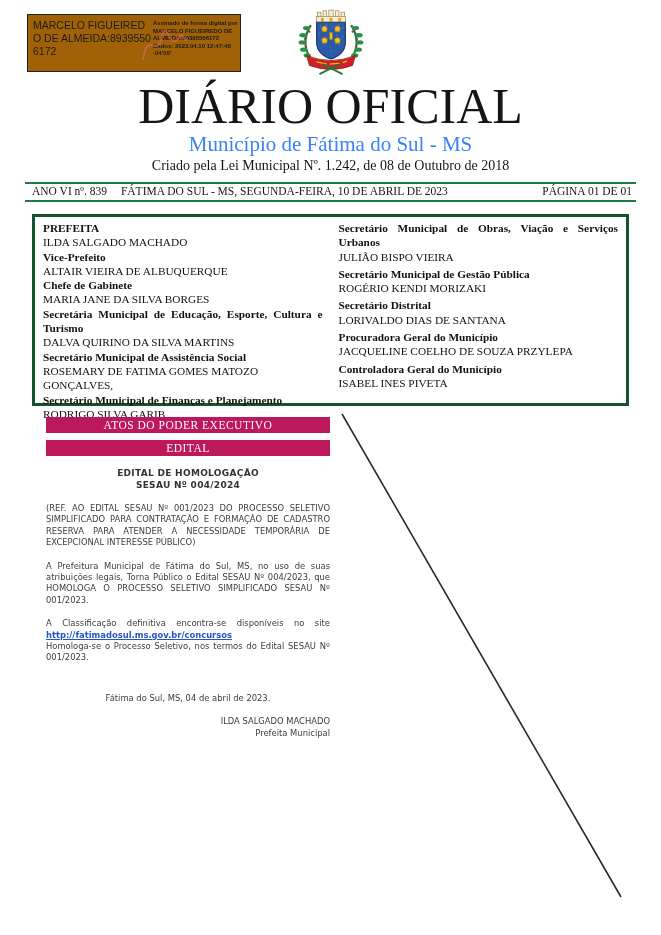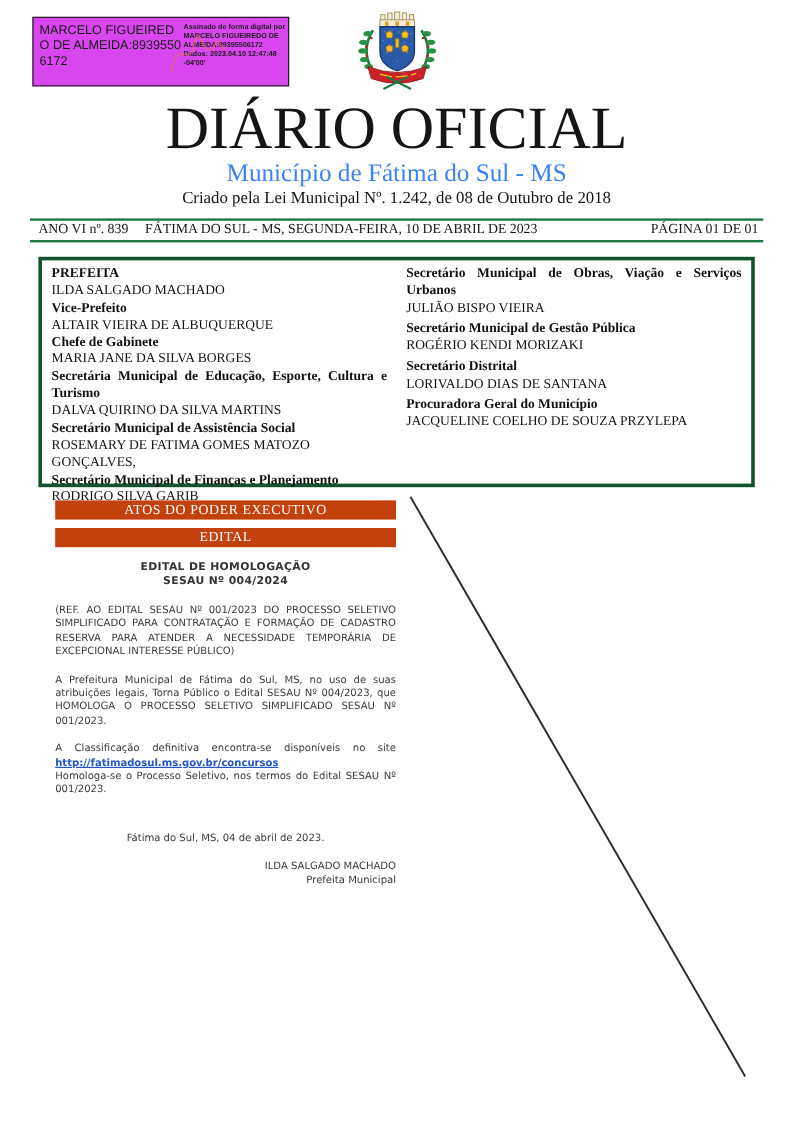--- a/index.html
+++ b/index.html
@@ -2,21 +2,21 @@
 <html><head>
 <meta charset="utf-8">
 <style>
   html,body{margin:0;padding:0;background:#fff;}
   .page{position:relative;width:661px;height:935px;background:#fff;overflow:hidden;
         font-family:"Liberation Serif", serif;color:#111;}
 
   
   .sig-box{position:absolute;left:27px;top:14px;width:214px;height:58px;
            border:1.5px solid #222;box-sizing:border-box;display:flex;
-           font-family:"Liberation Sans", sans-serif;background:#d946ef;}
+           font-family:"Liberation Sans", sans-serif;background:#a16207;}
   .sig-left{width:118px;padding:4px 0 0 5px;font-size:10.5px;line-height:13px;
             font-weight:500;color:#1a1a1a;word-break:break-all;}
   .sig-right{position:relative;flex:1;padding:5px 2px 0 2px;font-size:6px;line-height:7.5px;
              color:#1a1a1a;font-weight:600;}
   .sig-scribble{position:absolute;left:-12px;top:4px;opacity:.55;}
 
   
   .crest{position:absolute;left:295px;top:6px;width:72px;height:70px;}
 
   
@@ -38,21 +38,21 @@
 
   
   .off-box{position:absolute;left:32px;top:214px;width:597px;height:192px;
            border:3px solid #14532d;box-sizing:border-box;display:flex;
            padding:4px 8px 4px 8px;gap:16px;}
   .off-col{width:50%;font-size:11.3px;line-height:14.3px;}
   .off-col .role{font-weight:bold;text-align:justify;}
   .off-right .entry{margin-bottom:3px;}
 
   
-  .bar{position:absolute;left:46px;width:284px;height:16px;background:#c2410c;
+  .bar{position:absolute;left:46px;width:284px;height:16px;background:#be185d;
        color:#fff;text-align:center;font-size:11.5px;line-height:16px;
        letter-spacing:.5px;}
   .bar1{top:417px;} .bar2{top:440px;}
 
   
   .edital{position:absolute;left:46px;top:468px;width:284px;
           font-family:"DejaVu Sans", sans-serif;font-size:8.4px;line-height:11.4px;
           color:#3c3c3c;text-align:justify;}
   .edital .head{font-weight:bold;text-align:center;font-size:9px;line-height:11.5px;
                 letter-spacing:.3px;color:#333;}
@@ -201,20 +201,24 @@
         <div class="name">ROGÉRIO KENDI MORIZAKI</div>
       </div>
       <div class="entry">
         <div class="role">Secretário Distrital</div>
         <div class="name">LORIVALDO DIAS DE SANTANA</div>
       </div>
       <div class="entry">
         <div class="role">Procuradora Geral do Município</div>
         <div class="name">JACQUELINE COELHO DE SOUZA PRZYLEPA</div>
       </div>
+      <div class="entry">
+        <div class="role">Controladora Geral do Município</div>
+        <div class="name">ISABEL INES PIVETA</div>
+      </div>
     </div>
   </div>
 
   <div class="bar bar1">ATOS DO PODER EXECUTIVO</div>
   <div class="bar bar2">EDITAL</div>
 
   <div class="edital">
     <div class="head">EDITAL DE HOMOLOGAÇÃO</div>
     <div class="head">SESAU Nº 004/2024</div>
     <div class="blk">(REF. AO EDITAL SESAU Nº 001/2023 DO PROCESSO SELETIVO SIMPLIFICADO PARA CONTRATAÇÃO E FORMAÇÃO DE CADASTRO RESERVA PARA ATENDER A NECESSIDADE TEMPORÁRIA DE EXCEPCIONAL INTERESSE PÚBLICO)</div>

